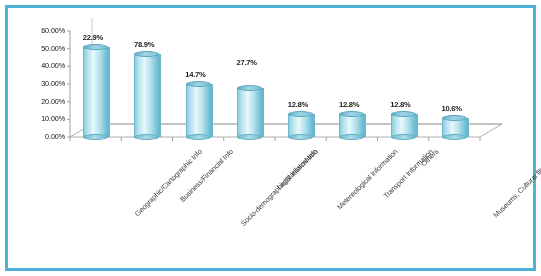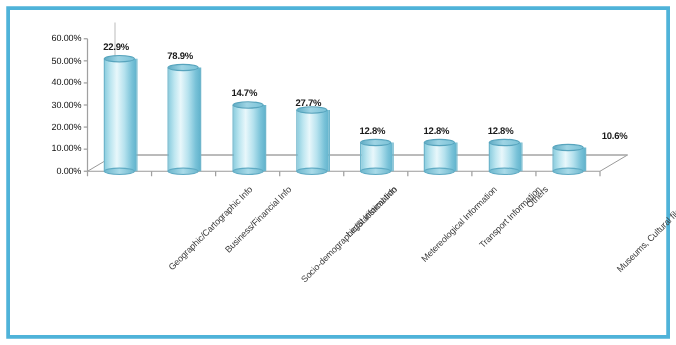--- a/index.html
+++ b/index.html
@@ -146,30 +146,30 @@
         <div class="cyl-bottom" style="top: 82.68px; height: 6px;"></div>
         <div class="cyl-top" style="top: 0px; height: 6px;"></div>
       </div><div class="data-label" style="left: 133.875px; top: 40.32px;">78.9%</div><div class="cat-label" style="left: 156.875px; top: 147px;">Business/Financial Info</div><div class="cylinder" style="left: 185.625px; top: 81.3533px; width: 25px; height: 58.6467px;">
         <div class="cyl-body" style="top: 3px; height: 52.6467px;"></div>
         <div class="cyl-bottom" style="top: 52.6467px; height: 6px;"></div>
         <div class="cyl-top" style="top: 0px; height: 6px;"></div>
       </div><div class="data-label" style="left: 185.125px; top: 70.3533px;">14.7%</div><div class="cat-label" style="left: 208.125px; top: 147px;">Socio-demographic/Statistical Info</div><div class="cylinder" style="left: 236.875px; top: 85.0633px; width: 25px; height: 54.9367px;">
         <div class="cyl-body" style="top: 3px; height: 48.9367px;"></div>
         <div class="cyl-bottom" style="top: 48.9367px; height: 6px;"></div>
         <div class="cyl-top" style="top: 0px; height: 6px;"></div>
-      </div><div class="data-label" style="left: 236.375px; top: 78px;">27.7%</div><div class="cat-label" style="left: 259.375px; top: 147px;">Legal Information</div><div class="cylinder" style="left: 288.125px; top: 111.387px; width: 25px; height: 28.6133px;">
+      </div><div class="data-label" style="left: 236.375px; top: 58px;">27.7%</div><div class="cat-label" style="left: 259.375px; top: 147px;">Legal Information</div><div class="cylinder" style="left: 288.125px; top: 111.387px; width: 25px; height: 28.6133px;">
         <div class="cyl-body" style="top: 3px; height: 22.6133px;"></div>
         <div class="cyl-bottom" style="top: 22.6133px; height: 6px;"></div>
         <div class="cyl-top" style="top: 0px; height: 6px;"></div>
       </div><div class="data-label" style="left: 287.625px; top: 100.387px;">12.8%</div><div class="cat-label" style="left: 310.625px; top: 147px;">Metereological Information</div><div class="cylinder" style="left: 339.375px; top: 111.387px; width: 25px; height: 28.6133px;">
         <div class="cyl-body" style="top: 3px; height: 22.6133px;"></div>
         <div class="cyl-bottom" style="top: 22.6133px; height: 6px;"></div>
         <div class="cyl-top" style="top: 0px; height: 6px;"></div>
       </div><div class="data-label" style="left: 338.875px; top: 100.387px;">12.8%</div><div class="cat-label" style="left: 361.875px; top: 147px;">Transport Information</div><div class="cylinder" style="left: 390.625px; top: 111.387px; width: 25px; height: 28.6133px;">
         <div class="cyl-body" style="top: 3px; height: 22.6133px;"></div>
         <div class="cyl-bottom" style="top: 22.6133px; height: 6px;"></div>
         <div class="cyl-top" style="top: 0px; height: 6px;"></div>
       </div><div class="data-label" style="left: 390.125px; top: 100.387px;">12.8%</div><div class="cat-label" style="left: 413.125px; top: 147px;">Others</div><div class="cylinder" style="left: 441.875px; top: 115.273px; width: 25px; height: 24.7267px;">
         <div class="cyl-body" style="top: 3px; height: 18.7267px;"></div>
         <div class="cyl-bottom" style="top: 18.7267px; height: 6px;"></div>
         <div class="cyl-top" style="top: 0px; height: 6px;"></div>
-      </div><div class="data-label" style="left: 441.375px; top: 104.273px; margin-left: 40px;">10.6%</div><div class="cat-label" style="left: 464.375px; top: 147px;">Museums, Cultural files and ...</div></div>
+      </div><div class="data-label" style="left: 441.375px; top: 104.273px;">10.6%</div><div class="cat-label" style="left: 464.375px; top: 147px;">Museums, Cultural files and ...</div></div>
 </div>
 
 </body></html>

